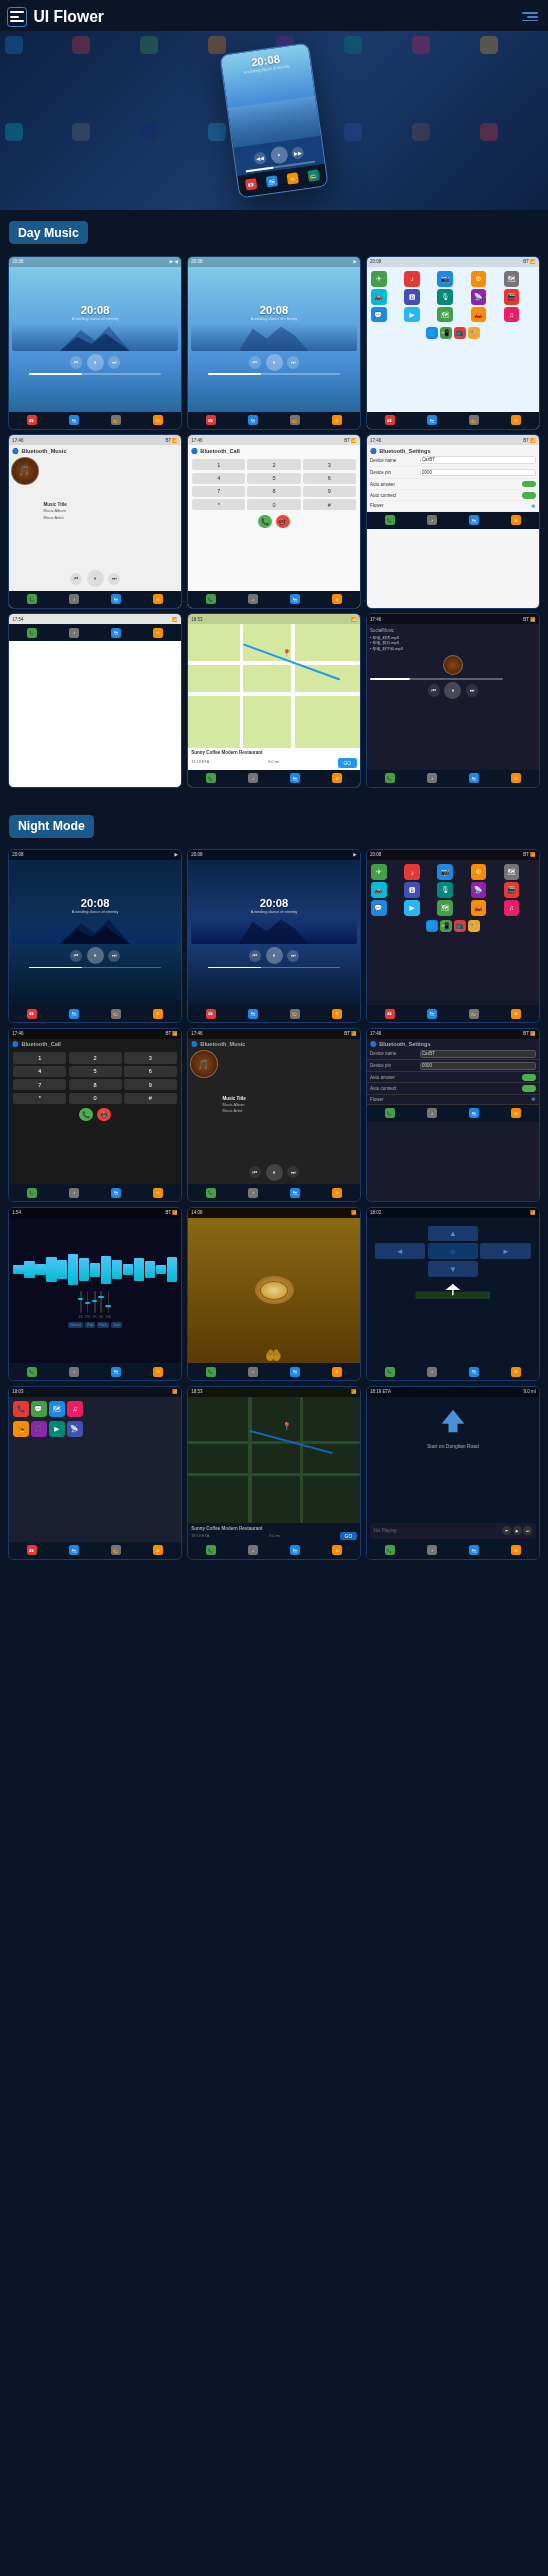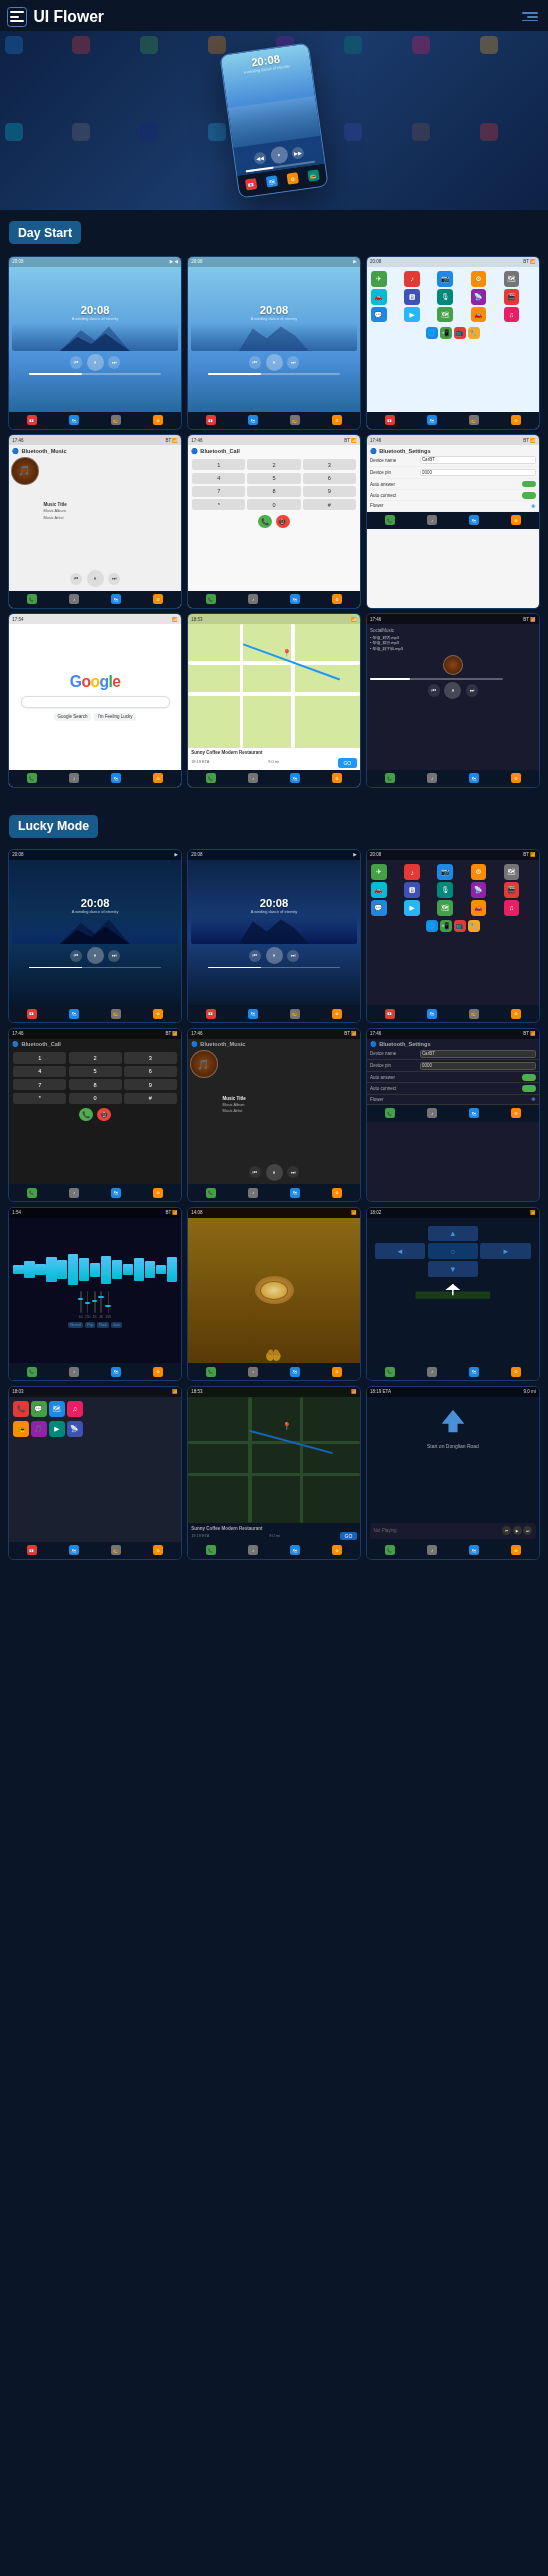--- a/index.html
+++ b/index.html
@@ -620,21 +620,21 @@
     <div class="device-bottom-bar">
       <div class="bottom-icon icon-red">📧</div>
       <div class="bottom-icon icon-blue">🗺</div>
       <div class="bottom-icon icon-orange">⚙</div>
       <div class="bottom-icon icon-teal">📻</div>
     </div>
   </div>
 </div>
 
 <div style="padding: 0 3.4px;">
-  <div class="section-header">Day Start</div>
+  <div class="section-header">Day Music</div>
 
   <div class="screen-grid">
 
     <div class="screen-card">
       <div class="screen-mockup ms-day">
         <div class="screen-top-bar">
           <span>20:08</span>
           <span>▶ ◀</span>
         </div>
         <div class="screen-content">
@@ -852,30 +852,20 @@
         </div>
       </div>
     </div>
 
     <div class="screen-card">
       <div class="screen-mockup google-screen">
         <div class="screen-top-bar-light">
           <span>17:54</span>
           <span>📶</span>
         </div>
-        <div class="screen-content">
-          <div class="google-logo">
-            <span class="g-blue">G</span><span class="g-red">o</span><span class="g-yellow">o</span><span class="g-blue">g</span><span class="g-green">l</span><span class="g-red">e</span>
-          </div>
-          <div class="search-bar"></div>
-          <div style="display:flex;gap:3.4px;margin-top:4.5px;">
-            <div style="background:#f1f3f4;border-radius:2.2px;padding:1.7px 3.4px;font-size:4.5px;color:#333;">Google Search</div>
-            <div style="background:#f1f3f4;border-radius:2.2px;padding:1.7px 3.4px;font-size:4.5px;color:#333;">I'm Feeling Lucky</div>
-          </div>
-        </div>
         <div class="screen-bottom-bar">
           <div class="sbb-icon icon-green">📞</div>
           <div class="sbb-icon icon-gray">♪</div>
           <div class="sbb-icon icon-blue">🗺</div>
           <div class="sbb-icon icon-orange">⚙</div>
         </div>
       </div>
     </div>
 
     <div class="screen-card">
@@ -940,21 +930,21 @@
           <div class="sbb-icon icon-blue">🗺</div>
           <div class="sbb-icon icon-orange">⚙</div>
         </div>
       </div>
     </div>
 
   </div>
 </div>
 
 <div style="padding: 0 3.4px; margin-top: 11.2px;">
-  <div class="section-header">Lucky Mode</div>
+  <div class="section-header">Night Mode</div>
 
   <div class="screen-grid">
 
     <div class="screen-card">
       <div class="screen-mockup ms-night">
         <div class="screen-top-bar-dark">
           <span>20:08</span>
           <span>▶</span>
         </div>
         <div class="screen-content">

